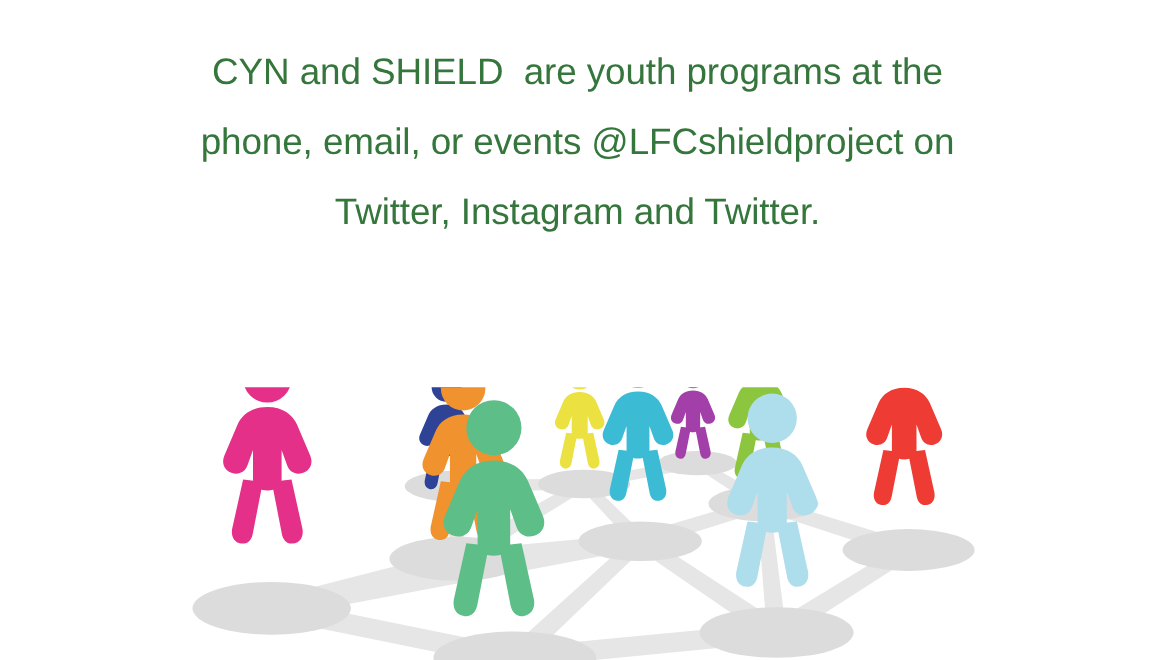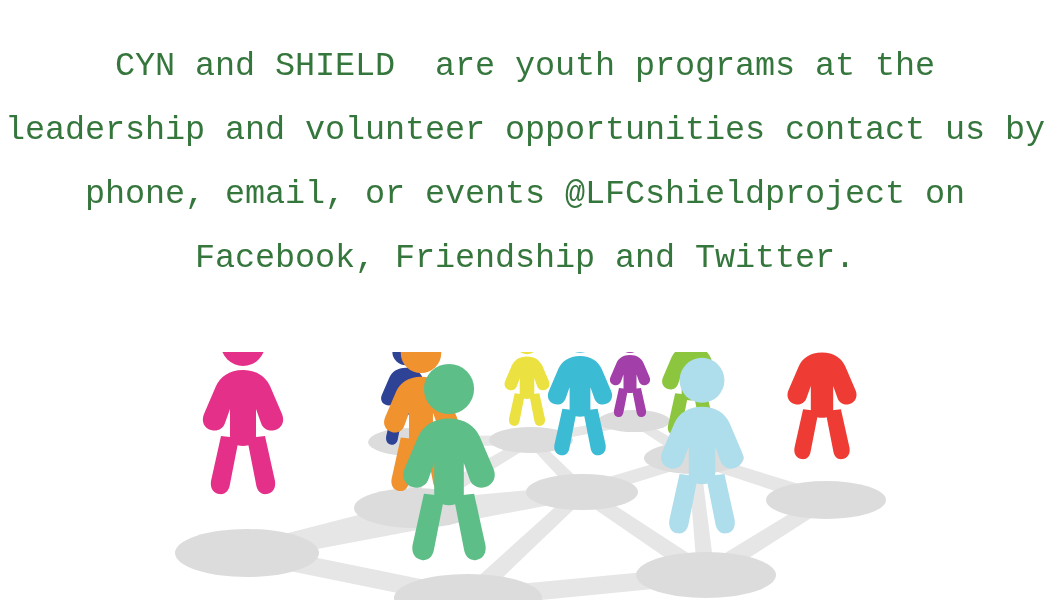--- a/index.html
+++ b/index.html
@@ -26,21 +26,21 @@
   
   #message-block {
     position: absolute;
     left: 0;
     top: 34px;
     width: 1050px;
     text-align: center;
   }
   .message-line {
     display: block;
-    font-family: Liberation Mono, monospace;
+    font-family: Liberation Sans, sans-serif;
     font-size: 33.5px;
     line-height: 64px;
     font-weight: 400;
     letter-spacing: -0.1px;
     white-space: pre;
   }
 
   
   #network-illustration {
     position: absolute;
@@ -55,23 +55,22 @@
     height: 248px;
   }
 </style>
 </head>
 <body>
 
 <div id="page" style="background: rgb(255, 255, 255);">
 
   <div id="message-block" style="color: rgb(53, 118, 60);">
     <span class="message-line">CYN and SHIELD  are youth programs at the</span>
-    <span class="message-line">leadership and volunteer opportunities contact us by</span>
     <span class="message-line">phone, email, or events @LFCshieldproject on</span>
-    <span class="message-line">Facebook, Friendship and Twitter.</span>
+    <span class="message-line">Twitter, Instagram and Twitter.</span>
   </div>
 
   <div id="network-illustration">
     <svg id="network-svg" viewBox="0 352 1050 248" xmlns="http://www.w3.org/2000/svg">
       <g id="links-layer">
           <polygon points="249.34663751866796,561.8129275701086 417.95553126555666,515.3441063084238 414.04446873444334,500.6558936915762 244.65336248133204,544.1870724298914" fill="#e6e6e6"></polygon>
           <polygon points="248.63379208606148,561.9724647349278 583.2253440645461,498.72934855119587 580.7746559354539,485.27065144880413 245.36620791393852,544.0275352650722" fill="#e6e6e6"></polygon>
           <polygon points="245.18032613059484,561.9366205586342 466.18032613059484,606.9366205586342 469.81967386940516,589.0633794413658 248.81967386940516,544.0633794413658" fill="#e6e6e6"></polygon>
           <polygon points="423.5921609055983,507.65490177701827 418.3145126339188,441.7584312439128 407.6854873660812,442.2415687560872 408.4078390944017,508.34509822298173" fill="#e6e6e6"></polygon>
           <polygon points="419.86825913861986,514.5419088373718 533.5143684401029,444.2522407442917 528.4856315598971,435.7477592557083 412.13174086138014,501.45809116262814" fill="#e6e6e6"></polygon>

